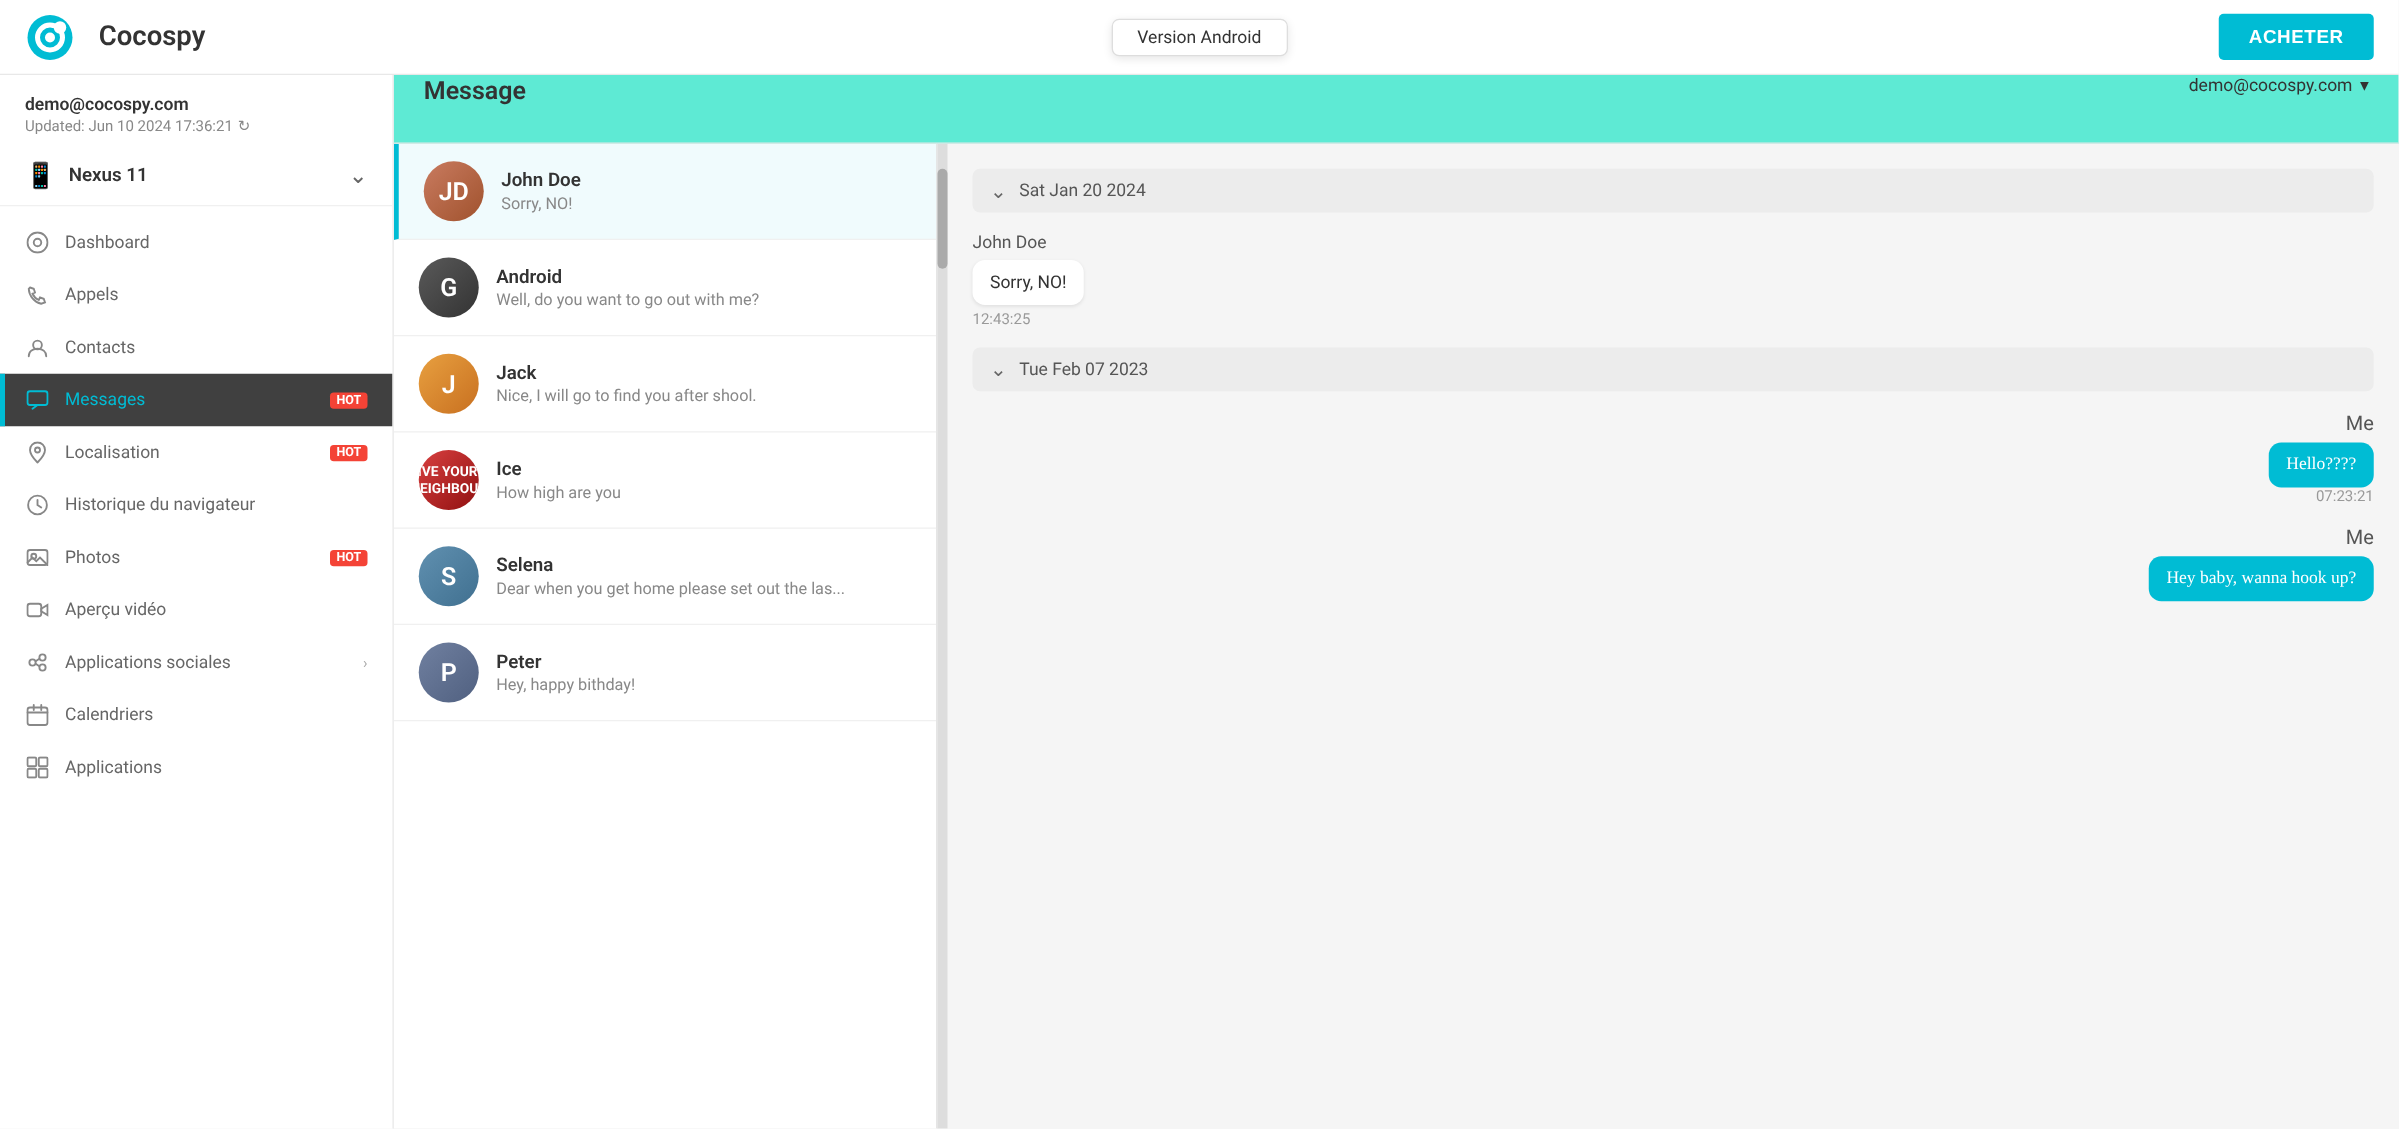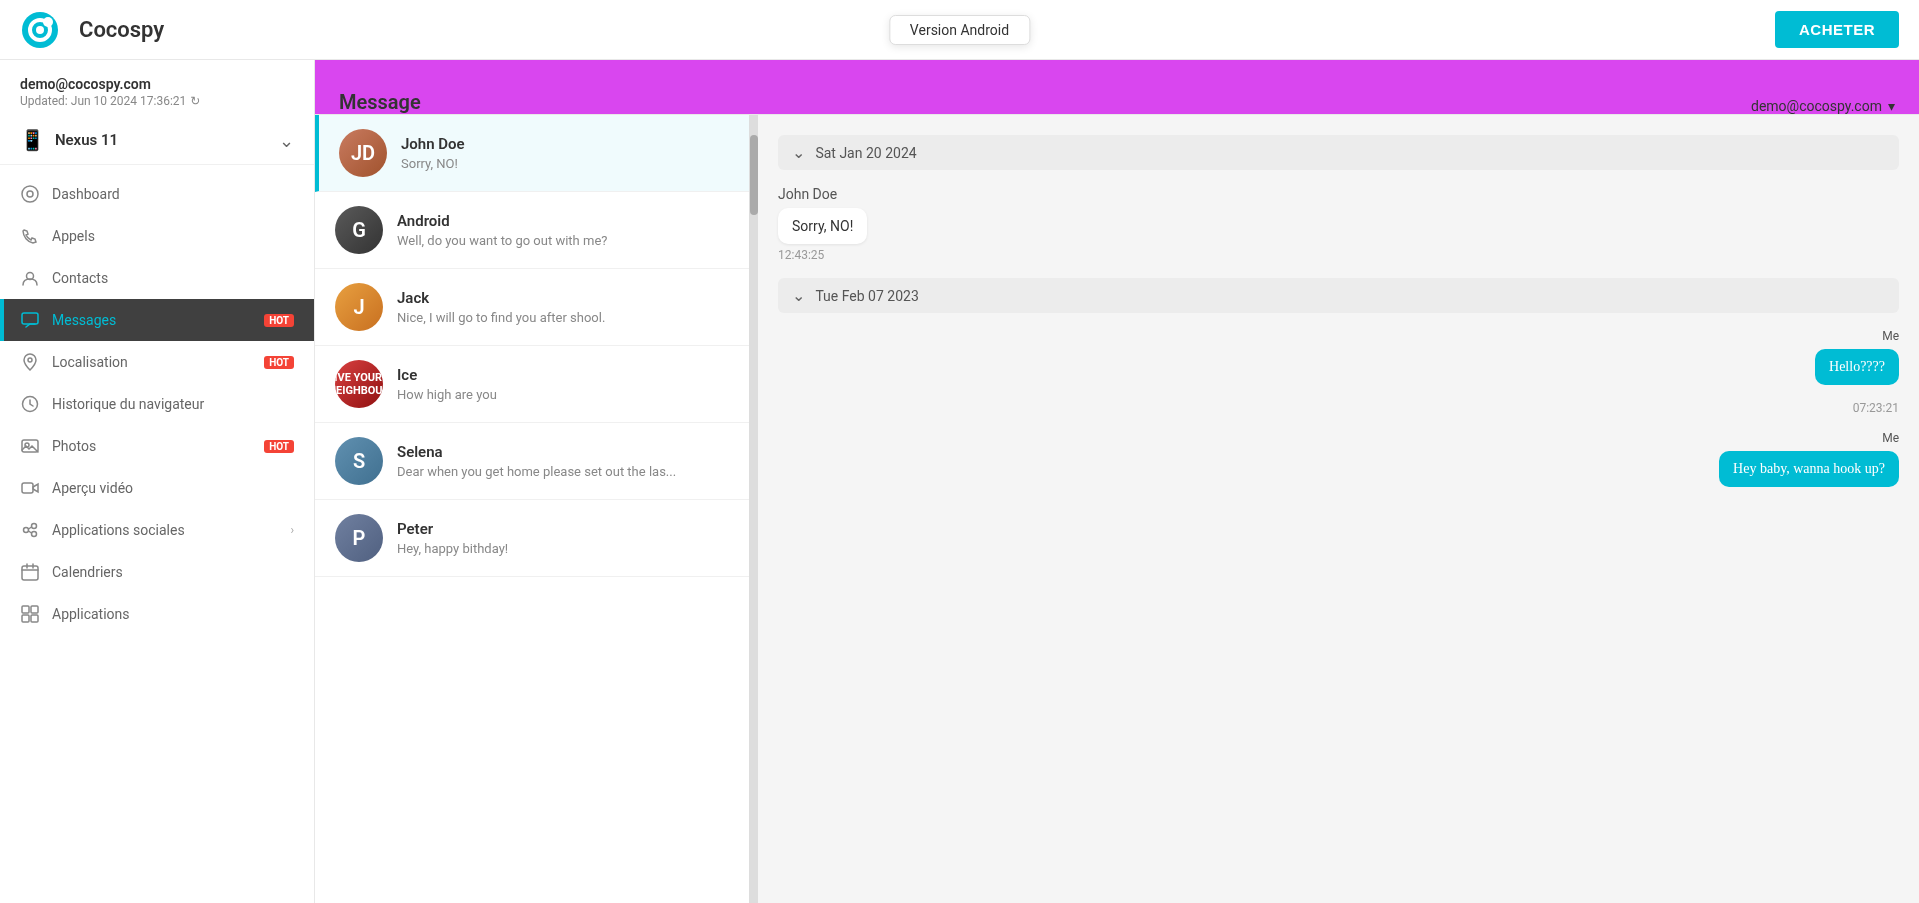--- a/index.html
+++ b/index.html
@@ -158,25 +158,25 @@
 
     
     .content-area {
       flex: 1;
       display: flex;
       flex-direction: column;
       overflow: hidden;
     }
     .content-header {
       display: flex;
-      align-items: flex-end;
+      align-items: flex-start;
       justify-content: space-between;
       padding: 0 24px;
       height: 55px;
-      background: #d946ef;
+      background: #5eead4;
       border-bottom: 1px solid #e8e8e8;
     }
     .content-title {
       font-size: 20px;
       font-weight: 600;
       color: #333;
     }
     .user-menu {
       display: flex;
       align-items: center;
@@ -287,32 +287,32 @@
       max-width: 60%;
       box-shadow: 0 1px 3px rgba(0,0,0,0.08);
     }
     .message-time { font-size: 12px; color: #999; margin-top: 4px; }
     .message-sent-wrapper {
       display: flex;
       flex-direction: column;
       align-items: flex-end;
       margin-bottom: 16px;
     }
-    .message-me-label { font-size: 12px; color: #555; margin-bottom: 6px; }
+    .message-me-label { font-size: 16px; color: #555; margin-bottom: 6px; }
     .message-bubble-sent {
       background: #00bcd4;
       color: #fff;
       border-radius: 10px;
       padding: 10px 14px;
       display: inline-block;
       font-size: 14px;
       max-width: 60%;
       font-family: Liberation Serif, serif;
     }
-    .message-time-right { font-size: 12px; color: #999; margin-top: 16px; text-align: right; }
+    .message-time-right { font-size: 12px; color: #999; margin-top: 0; text-align: right; }
 
     
     ::-webkit-scrollbar { width: 6px; }
     ::-webkit-scrollbar-track { background: #f1f1f1; }
     ::-webkit-scrollbar-thumb { background: #ccc; border-radius: 3px; }
   </style>
 </head>
 <body>
 
 <div class="navbar">

